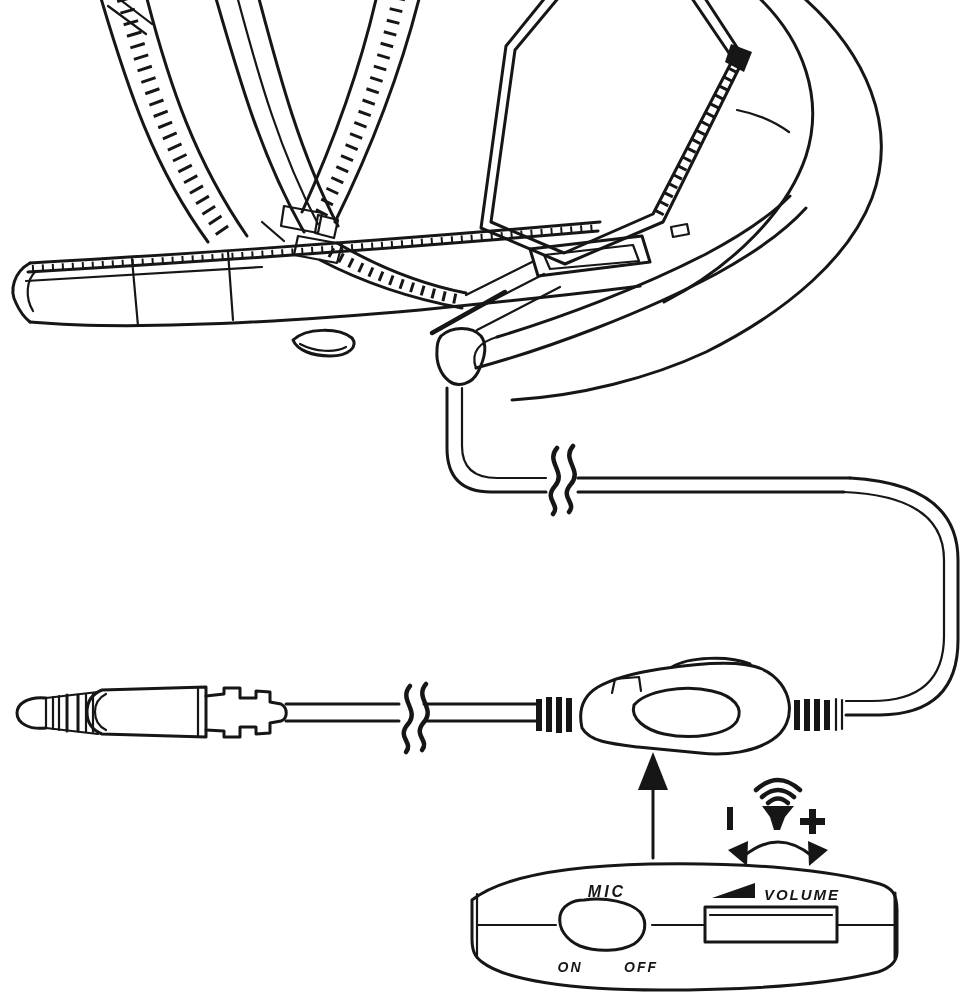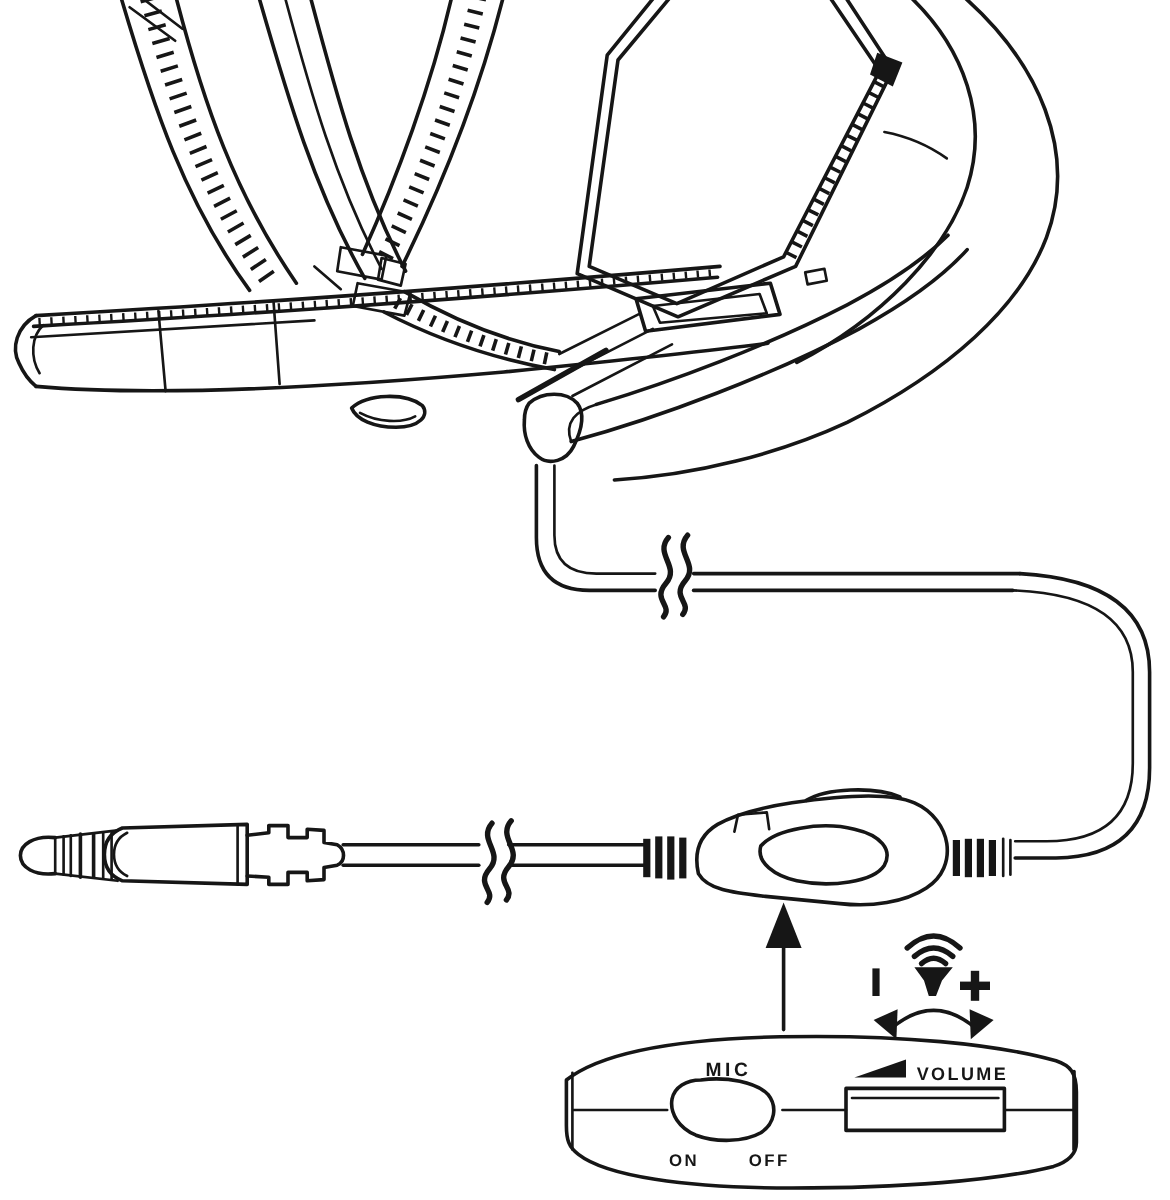--- a/index.html
+++ b/index.html
@@ -1,16 +1,16 @@
 <!DOCTYPE html>
 <html><head>
 <meta charset="utf-8">
 <style>
   html,body{margin:0;padding:0;background:#ffffff;}
-  .stage{position:relative;width:975px;height:1000px;background:#ffffff;overflow:hidden;}
+  .stage{position:relative;width:975px;height:1000px;background:#ffffff;overflow:hidden;font-style:italic;}
   svg{display:block;}
   .ln{fill:none;stroke:#161616;stroke-width:3;stroke-linecap:round;stroke-linejoin:round;}
   .ln2{fill:none;stroke:#161616;stroke-width:2.2;stroke-linecap:round;stroke-linejoin:round;}
   .thick{fill:none;stroke:#161616;stroke-width:4.5;stroke-linecap:round;stroke-linejoin:round;}
   .blk{fill:#161616;stroke:none;}
   .hatch{fill:none;stroke:#161616;stroke-linecap:butt;}
   .lbl{font-family:"Liberation Sans","DejaVu Sans",sans-serif;font-weight:bold;fill:#161616;}
 </style>
 </head>
 <body>

